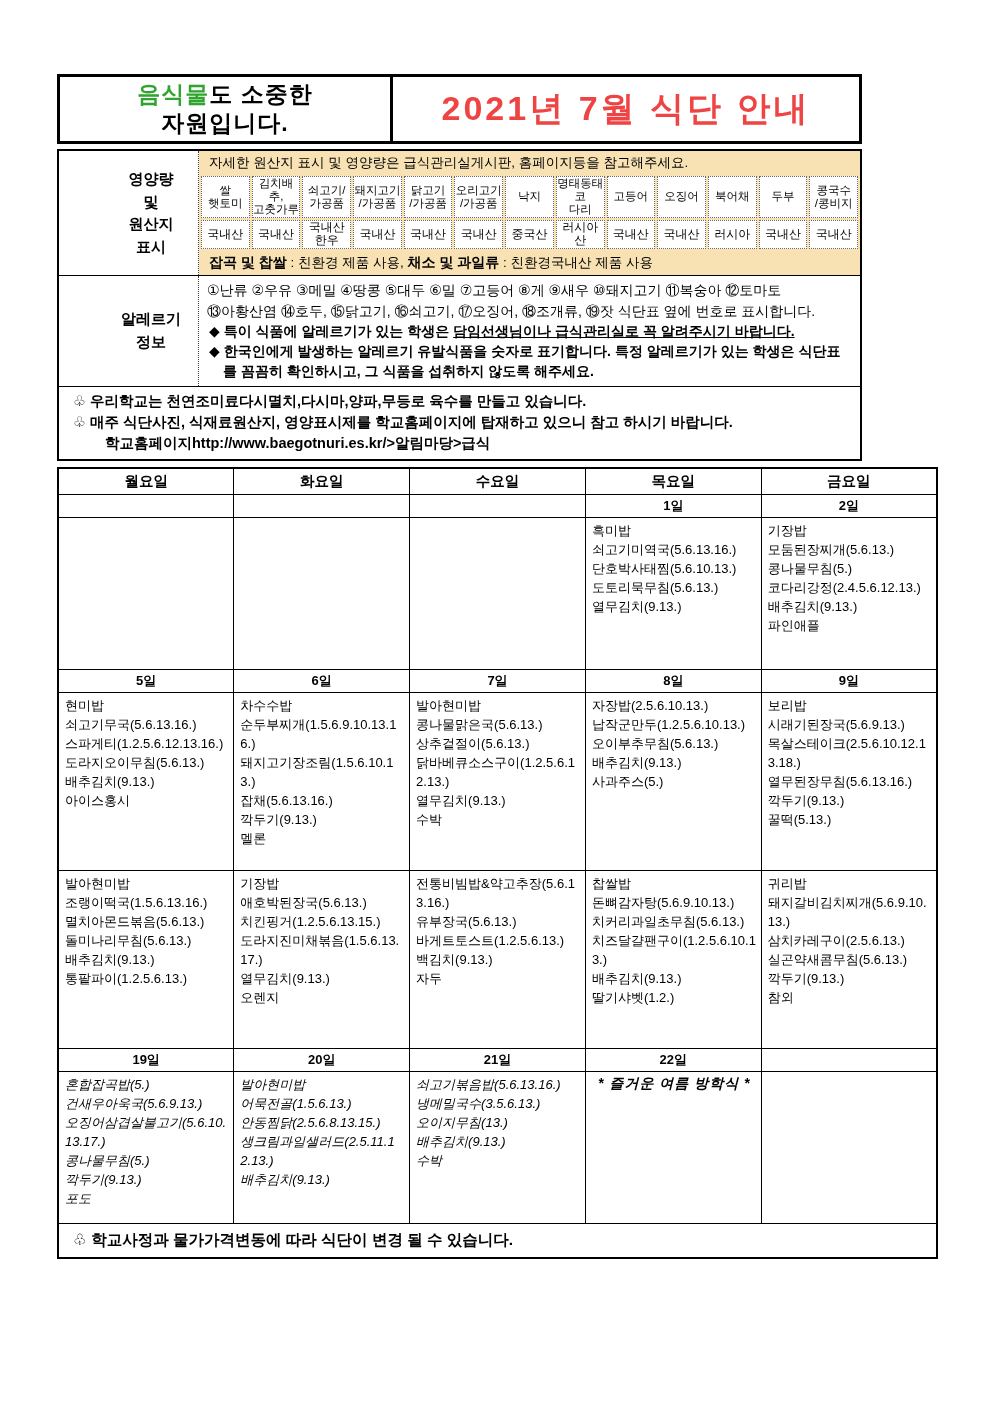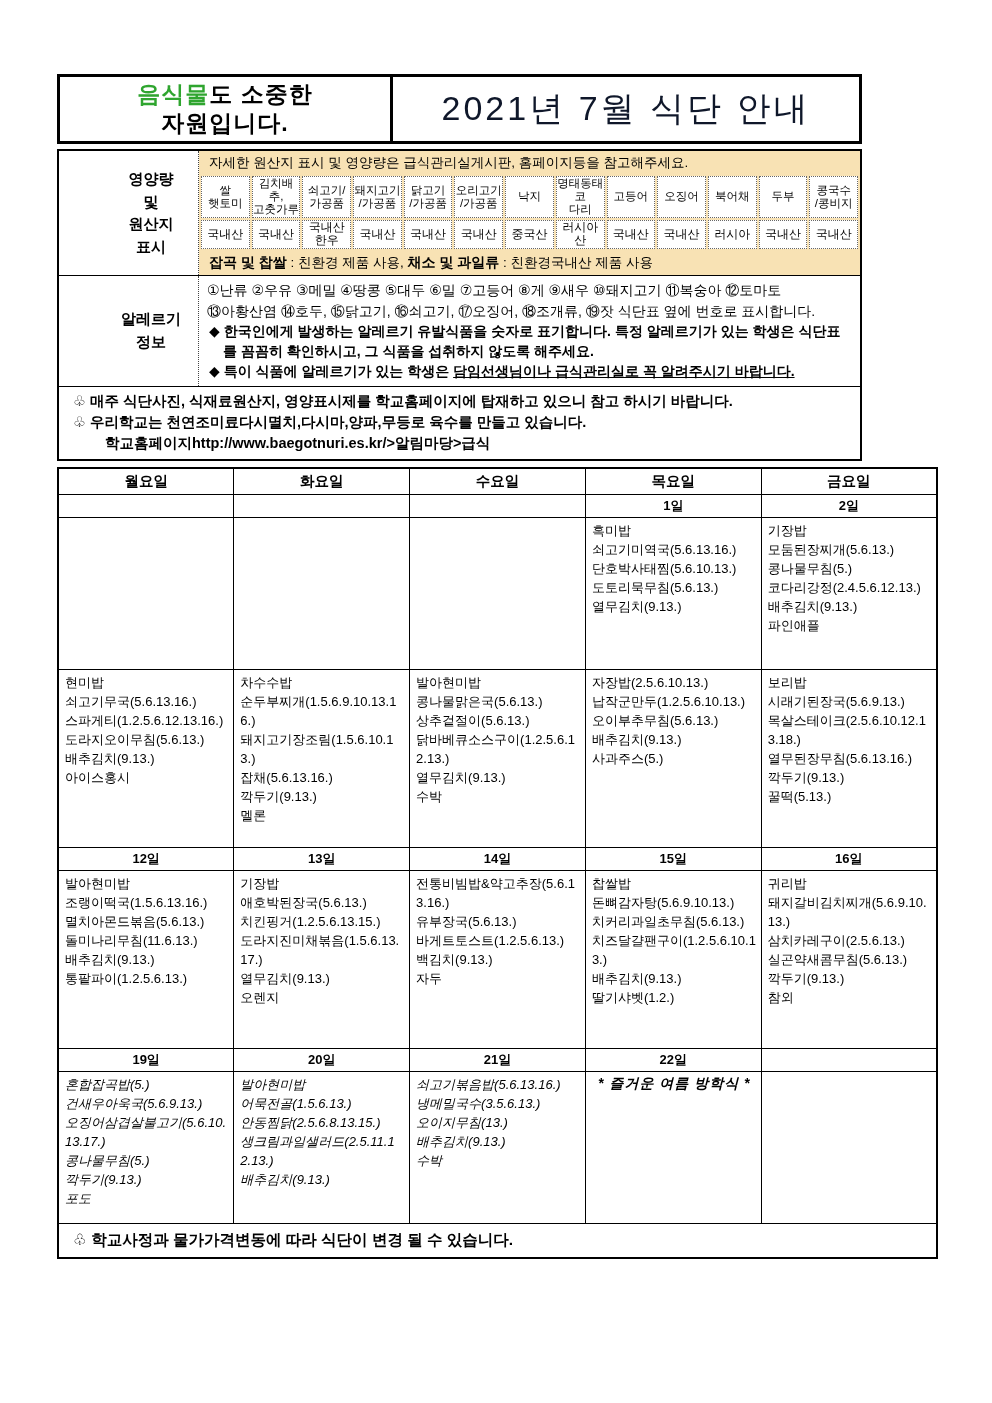--- a/index.html
+++ b/index.html
@@ -13,21 +13,21 @@
   .doc { position:absolute; left:57px; top:74px; width:805px; }
 
   
   .header-box { display:flex; border:3px solid #000; background:#fff; height:70px; }
   .slogan-cell { width:333px; border-right:3px solid #000; display:flex; flex-direction:column;
                  justify-content:center; align-items:center; line-height:1.25; }
   .slogan-cell .ln { font-size:23px; font-weight:bold; letter-spacing:1px; }
   .green { color:#2FA52F; }
   .red   { color:#000000; }
   .title-cell { flex:1; display:flex; justify-content:center; align-items:center; }
-  .page-title { font-size:34px; font-weight:normal; color:#0f172a; letter-spacing:3px; }
+  .page-title { font-size:34px; font-weight:bold; color:#ef4444; letter-spacing:3px; }
 
   
   .info-box { border:2px solid #000; margin-top:5px; background:#fff; }
   .info-row { display:flex; border-bottom:1px solid #000; }
   .side-label { width:95px; display:flex; justify-content:center; align-items:center; text-align:center;
                 font-size:15px; font-weight:bold; white-space:pre-line; border-right:1px dotted #444;
                 line-height:1.5;margin-left:45px; }
   .info-right { flex:1; background:#F8E2B4; }
   .notice-bar { font-size:13.5px; padding:3px 8px 2px 10px; font-weight:500; }
   .grain-bar  { font-size:13.5px; padding:3px 8px 3px 10px; }
@@ -135,28 +135,28 @@
         </div>
       </div>
     </div>
 
     <div class="info-row">
       <div class="side-label">알레르기
 정보</div>
       <div class="allergy-content">
         <div class="numline">①난류 ②우유 ③메밀 ④땅콩 ⑤대두 ⑥밀 ⑦고등어 ⑧게 ⑨새우 ⑩돼지고기 ⑪복숭아 ⑫토마토</div>
         <div class="numline">⑬아황산염 ⑭호두, ⑮닭고기, ⑯쇠고기, ⑰오징어, ⑱조개류, ⑲잣 식단표 옆에 번호로 표시합니다.</div>
+        <div class="bullet"><span>◆ 특이 식품에 알레르기가 있는 학생은 </span><span class="u">담임선생님이나 급식관리실로 꼭 알려주시기 바랍니다.</span></div>
         <div class="bullet">◆ 한국인에게 발생하는 알레르기 유발식품을 숫자로 표기합니다. 특정 알레르기가 있는 학생은 식단표를 꼼꼼히 확인하시고, 그 식품을 섭취하지 않도록 해주세요.</div>
-        <div class="bullet"><span>◆ 특이 식품에 알레르기가 있는 학생은 </span><span class="u">담임선생님이나 급식관리실로 꼭 알려주시기 바랍니다.</span></div>
       </div>
     </div>
 
     <div class="notes-row" style="border-bottom:none;">
+      <div>♧ 우리학교는 천연조미료다시멸치,다시마,양파,무등로 육수를 만들고 있습니다.</div>
       <div>♧ 매주 식단사진, 식재료원산지, 영양표시제를 학교홈페이지에 탑재하고 있으니 참고 하시기 바랍니다.</div>
-      <div>♧ 우리학교는 천연조미료다시멸치,다시마,양파,무등로 육수를 만들고 있습니다.</div>
       <div class="note-indent"><span>학교홈페이지</span><span class="note-url">http://www.baegotnuri.es.kr/</span><span>&gt;알림마당&gt;급식</span></div>
     </div>
 
   </div>
 
   <table class="calendar">
     <thead>
       <tr>
           <th class="weekday">월요일</th>
           <th class="weekday">화요일</th>
@@ -186,20 +186,27 @@
           </td>
           <td>
             <div class="menu-item">기장밥</div>
             <div class="menu-item">모둠된장찌개(5.6.13.)</div>
             <div class="menu-item">콩나물무침(5.)</div>
             <div class="menu-item">코다리강정(2.4.5.6.12.13.)</div>
             <div class="menu-item">배추김치(9.13.)</div>
             <div class="menu-item">파인애플</div>
           </td>
         </tr>
+        <tr class="date-row">
+          <td>5일</td>
+          <td>6일</td>
+          <td>7일</td>
+          <td>8일</td>
+          <td>9일</td>
+        </tr>
         <tr class="menu-row menu-row-1">
           <td>
             <div class="menu-item">현미밥</div>
             <div class="menu-item">쇠고기무국(5.6.13.16.)</div>
             <div class="menu-item">스파게티(1.2.5.6.12.13.16.)</div>
             <div class="menu-item">도라지오이무침(5.6.13.)</div>
             <div class="menu-item">배추김치(9.13.)</div>
             <div class="menu-item">아이스홍시</div>
           </td>
           <td>
@@ -227,33 +234,26 @@
           </td>
           <td>
             <div class="menu-item">보리밥</div>
             <div class="menu-item">시래기된장국(5.6.9.13.)</div>
             <div class="menu-item">목살스테이크(2.5.6.10.12.13.18.)</div>
             <div class="menu-item">열무된장무침(5.6.13.16.)</div>
             <div class="menu-item">깍두기(9.13.)</div>
             <div class="menu-item">꿀떡(5.13.)</div>
           </td>
         </tr>
-        <tr class="date-row">
-          <td>12일</td>
-          <td>13일</td>
-          <td>14일</td>
-          <td>15일</td>
-          <td>16일</td>
-        </tr>
         <tr class="menu-row menu-row-2">
           <td>
             <div class="menu-item">발아현미밥</div>
             <div class="menu-item">조랭이떡국(1.5.6.13.16.)</div>
             <div class="menu-item">멸치아몬드볶음(5.6.13.)</div>
-            <div class="menu-item">돌미나리무침(11.6.13.)</div>
+            <div class="menu-item">돌미나리무침(5.6.13.)</div>
             <div class="menu-item">배추김치(9.13.)</div>
             <div class="menu-item">통팥파이(1.2.5.6.13.)</div>
           </td>
           <td>
             <div class="menu-item">기장밥</div>
             <div class="menu-item">애호박된장국(5.6.13.)</div>
             <div class="menu-item">치킨핑거(1.2.5.6.13.15.)</div>
             <div class="menu-item">도라지진미채볶음(1.5.6.13.17.)</div>
             <div class="menu-item">열무김치(9.13.)</div>
             <div class="menu-item">오렌지</div>

